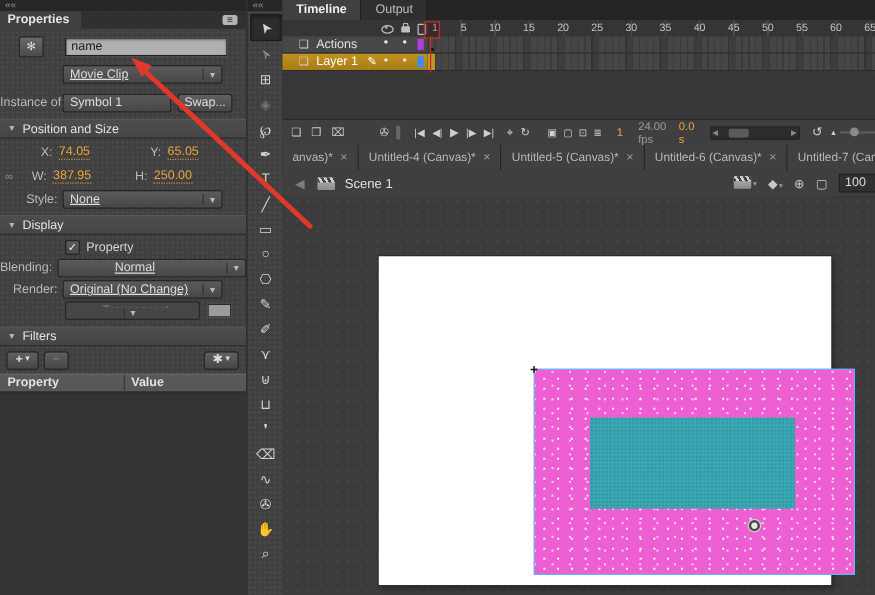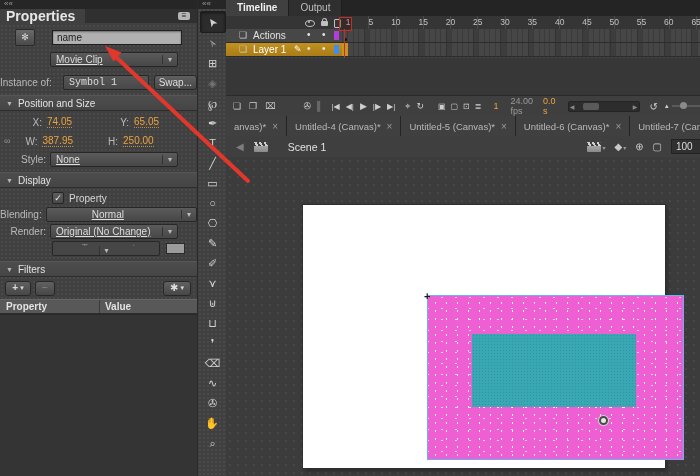--- a/index.html
+++ b/index.html
@@ -6,21 +6,21 @@
   #app{position:relative;width:700px;height:476px;overflow:hidden;background:#3a3a3a;
        font-family:"Liberation Sans",sans-serif;font-size:10px;color:#c8c8c8;
        -webkit-font-smoothing:antialiased;}
   .abs{position:absolute;}
   .tex{background-image:radial-gradient(rgba(255,255,255,.05) .8px,transparent 1px);background-size:4px 4px;}
 
   
   .props-panel{left:0;top:0;width:197px;height:476px;background-color:#404040;display:flex;flex-direction:column;}
   .panel-strip{height:9px;background:#262626;color:#9a9a9a;font-size:8px;line-height:8px;padding-left:4px;flex:none;}
   .props-tabbar{height:14px;background:#303030;display:flex;align-items:center;flex:none;position:relative;}
-  .props-tab{height:14px;line-height:14px;padding:0 10px 0 6px;background:#404040;color:#e6e6e6;font-weight:bold;font-size:14px;}
+  .props-tab{height:14px;line-height:14px;padding:0 10px 0 6px;background:#404040;color:#e6e6e6;font-weight:bold;font-size:10px;}
   .panel-menu{position:absolute;right:7px;top:3px;width:12px;height:8px;background:#b5b5b5;border-radius:2px;
       color:#222;font-size:8px;line-height:8px;text-align:center;}
   .props-body{flex:1;display:flex;flex-direction:column;overflow:hidden;}
   .row{display:flex;align-items:center;flex:none;}
   .mc-icon{width:18px;height:15px;margin-left:15px;background:linear-gradient(#6a6a6a,#4a4a4a);border:1px solid #2a2a2a;
       border-radius:2px;color:#ddd;font-size:9px;line-height:14px;text-align:center;}
   .name-input{margin-left:17px;width:124px;height:13px;background:#b0b0b0;border:1px solid #1f1f1f;
       color:#1c1c1c;line-height:13px;padding-left:4px;box-shadow:inset 0 1px 2px rgba(0,0,0,.4);}
   .dd{height:13px;background:linear-gradient(#5b5b5b,#474747);border:1px solid #272727;border-radius:2px;
       display:flex;align-items:center;color:#ddd;}
@@ -112,21 +112,21 @@
       border-right:1px solid #242424;color:#b8b8b8;font-size:9.5px;white-space:nowrap;}
   .doc-tab-close{color:#9a9a9a;font-size:10px;}
 
   
   .edit-bar{left:226px;top:136px;width:474px;height:21px;background:#3f3f3f;border-bottom:1px solid #2c2c2c;
       display:flex;align-items:center;}
   .back-arrow{margin-left:10px;color:#7d7d7d;font-size:10px;}
   .clap{width:14px;height:10px;background:linear-gradient(#b5b5b5,#8a8a8a);border-radius:1px;position:relative;}
   .clap::before{content:"";position:absolute;left:0;top:0;right:0;height:4px;border-radius:1px 1px 0 0;
       background:repeating-linear-gradient(60deg,#3f3f3f 0 2px,#cfcfcf 2px 4px);}
-  .scene-label{color:#e2e2e2;font-size:10.5px;margin-left:20px;}
+  .scene-label{color:#e2e2e2;font-size:10.5px;margin-left:8px;}
   .eb-right{margin-left:auto;display:flex;align-items:center;gap:9px;}
   .eb-ic{color:#c9c9c9;font-size:10px;position:relative;}
   .eb-dd{font-size:6px;color:#9a9a9a;margin-left:1px;}
   .zoom-box{width:30px;height:13px;background:#303030;border:1px solid #222;color:#ddd;line-height:13px;
       padding-left:4px;margin-right:-7px;}
 
   
   .stage-area{left:226px;top:157px;width:474px;height:319px;background-color:#3c3c3c;
       background-image:radial-gradient(rgba(255,255,255,.06) .8px,transparent 1px);background-size:8px 8px;}
   .stage-white{position:absolute;left:77px;top:48px;width:362px;height:263px;background:#fff;
@@ -163,21 +163,21 @@
         <div class="name-input">name</div>
       </div>
       <div class="row" style="margin-top:6px;">
         <div class="dd" style="margin-left:50px;width:126px;">
           <span class="dd-val">Movie Clip</span>
           <span class="dd-btn">▾</span>
         </div>
       </div>
       <div class="row" style="margin-top:8px;">
         <div class="lbl" style="width:46px;">Instance of:</div>
-        <div class="field" style="margin-left:17px;width:80px;font-family:Liberation Mono, monospace;">Symbol 1</div>
+        <div class="field" style="margin-left:4px;width:80px;">Symbol 1</div>
         <div class="btn" style="margin-left:5px;width:42px;height:13px;line-height:13px;">Swap...</div>
       </div>
 
       <div class="sec-hdr">
         <span class="sec-arrow">▼</span>
         <span>Position and Size</span>
       </div>
       <div class="row" style="margin-top:5px;">
         <div class="lbl" style="width:42px;">X:</div>
         <span class="hot" style="margin-left:5px;">74.05</span>

